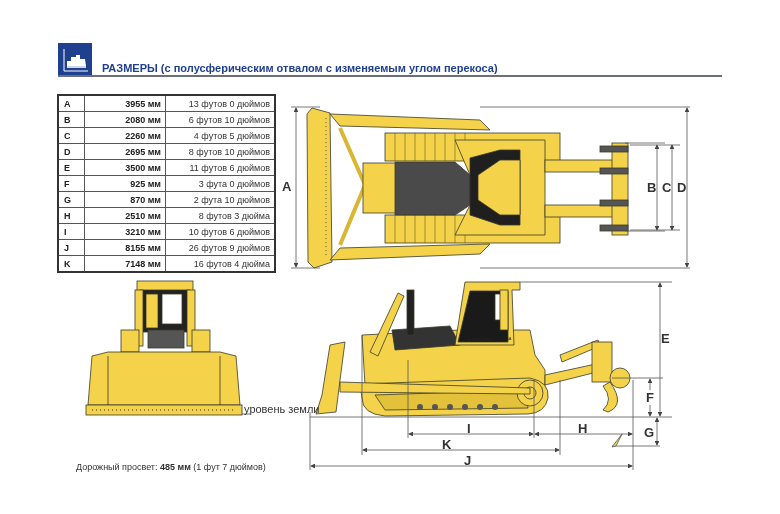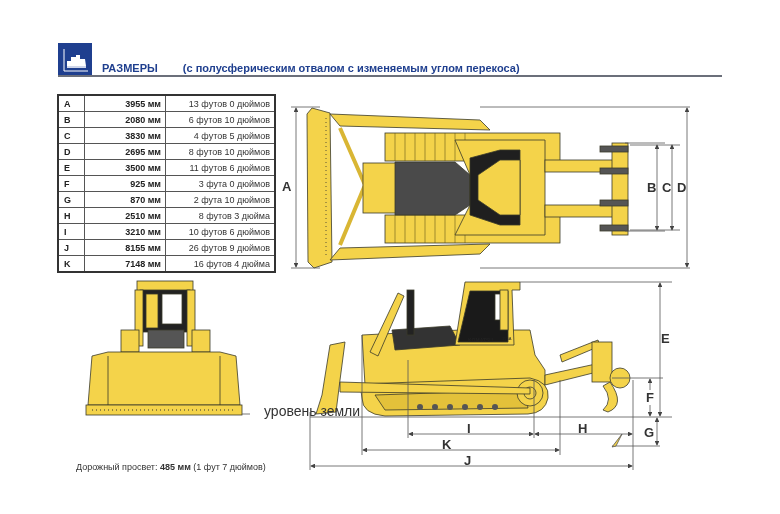--- a/index.html
+++ b/index.html
@@ -1,28 +1,28 @@
 <!DOCTYPE html>
 <html><head>
 <meta charset="utf-8">
 <style>
   html,body{margin:0;padding:0;background:#ffffff;}
   body{width:780px;height:514px;position:relative;overflow:hidden;font-family:"Liberation Sans",sans-serif;color:#222;}
   .abs{position:absolute;}
   .logo{left:58px;top:43px;width:34px;height:34px;background:#1f3f8f;}
   .title{left:102px;top:62px;font-size:11px;font-weight:bold;color:#1f3f8f;white-space:nowrap;}
-  .title .rest{font-weight:bold;margin-left:22px;}
+  .title .rest{font-weight:bold;}
   .rule{left:58px;top:75px;width:664px;height:2px;background:#6b6f7a;}
   table.dims{position:absolute;left:57px;top:94px;border-collapse:collapse;border:2px solid #333;font-size:9px;}
   table.dims td{border:1px solid #555;height:15px;padding:0 4px;white-space:nowrap;}
   table.dims td.k{width:16px;font-weight:bold;text-align:left;padding-left:5px;}
   table.dims td.mm{width:72px;font-weight:bold;text-align:right;}
   table.dims td.ft{width:100px;text-align:right;color:#333;}
   .dimlbl{font-weight:bold;font-size:13px;color:#333;}
-  .ground{left:264px;top:403px;font-size:14px;color:#333;}
+  .ground{left:244px;top:403px;font-size:11px;color:#333;}
   .clearance{left:76px;top:438px;font-size:9px;color:#333;white-space:nowrap;margin-top:24px;}
   .clearance b{font-weight:bold;}
   svg{position:absolute;left:0;top:0;}
 </style>
 </head>
 <body>
 
 <div class="abs logo">
   <svg width="34" height="34" viewBox="0 0 34 34" style="position:absolute;left:0;top:0">
     <line x1="6" y1="6" x2="6" y2="28" stroke="#fff" stroke-width="1"></line>
@@ -41,21 +41,21 @@
         <td class="mm">3955 мм</td>
         <td class="ft">13 футов 0 дюймов</td>
       </tr>
     <tr>
         <td class="k">B</td>
         <td class="mm">2080 мм</td>
         <td class="ft">6 футов 10 дюймов</td>
       </tr>
     <tr>
         <td class="k">C</td>
-        <td class="mm">3830 мм</td>
+        <td class="mm">2260 мм</td>
         <td class="ft">4 футов 5 дюймов</td>
       </tr>
     <tr>
         <td class="k">D</td>
         <td class="mm">2695 мм</td>
         <td class="ft">8 футов 10 дюймов</td>
       </tr>
     <tr>
         <td class="k">E</td>
         <td class="mm">3500 мм</td>

